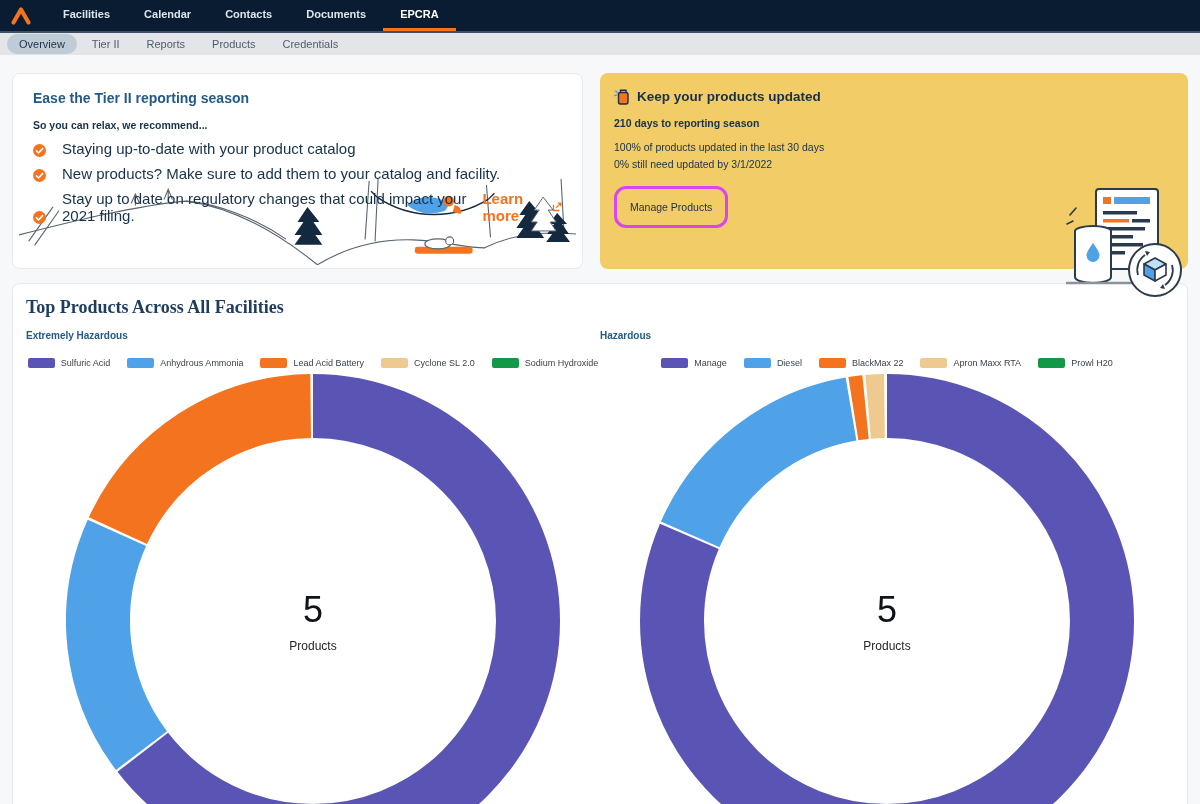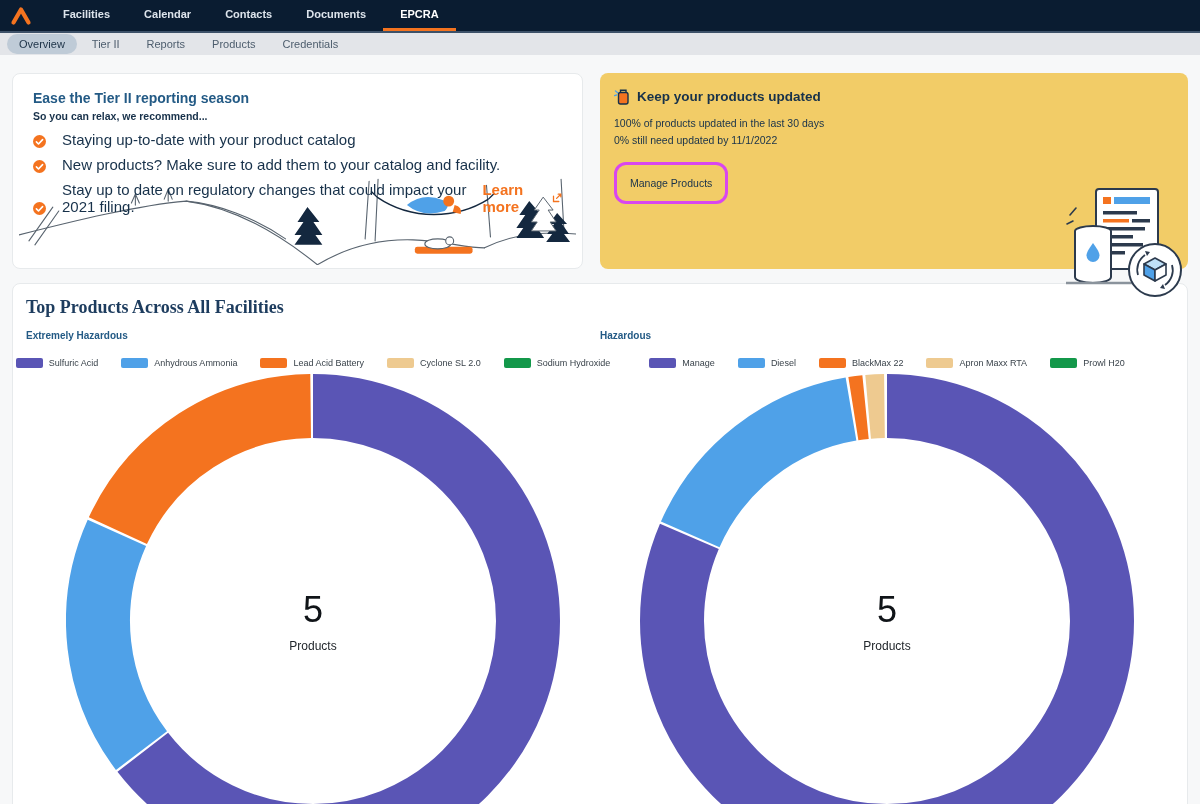--- a/index.html
+++ b/index.html
@@ -16,21 +16,21 @@
 
   
   .subnav{height:22px;background:#e3e5e9;display:flex;align-items:center;padding:0 7px;gap:3px}
   .subnav-item{font-size:11px;color:#4d5d6d;padding:4px 12px;border-radius:12px;cursor:pointer;white-space:nowrap}
   .subnav-item.active{background:#bfcbd7;color:#1c3247}
 
   
   .cards-row{display:flex;gap:17px;margin:18px 12px 0}
   .card{background:#fff;border:1px solid #e7eaec;border-radius:8px}
   .reporting-card{flex:0 0 571px;height:196px;position:relative;padding:16px 20px;overflow:hidden}
-  .reporting-title{font-size:14px;font-weight:700;color:#235a85;margin-bottom:4px}
+  .reporting-title{font-size:14px;font-weight:700;color:#235a85;margin-bottom:13px}
   .reporting-sub{font-size:10.5px;font-weight:700;margin-bottom:9px}
   .bullets{list-style:none}
   .bullets li{display:flex;align-items:flex-end;gap:16px;font-size:15px;margin-bottom:8px;position:relative;z-index:2}
   .bullets svg{flex:0 0 auto;display:block}
   .learn-more{color:#f4731f;font-weight:700;text-decoration:none;display:inline-flex;align-items:center;gap:3px;cursor:pointer}
   .camp-illo{position:absolute;left:6px;right:6px;bottom:3px;width:calc(100% - 12px);height:88px;pointer-events:none;z-index:1}
 
   .products-card{flex:1;height:196px;background:#f2cc67;border:none;position:relative;padding:15px 14px;z-index:3;border-radius:8px}
   .products-title-row{display:flex;align-items:center;gap:7px;margin-bottom:12px}
   .products-title{font-size:13.5px;font-weight:700;color:#17314a}
@@ -39,21 +39,21 @@
   .manage-btn{margin-top:11px;background:transparent;border:3px solid #d946ef;border-radius:12px;padding:12px 13px;
               font-size:10.5px;color:#17314a;font-family:Liberation Sans, sans-serif;cursor:pointer}
   .products-illo{position:absolute;right:2px;bottom:-28px;width:120px;height:116px;pointer-events:none}
 
   
   .chart-card{margin:14px 12px 0;padding:13px 13px;height:650px;position:relative;z-index:1}
   .chart-title{font-family:"Liberation Serif",serif;font-size:18px;font-weight:700;color:#1d3c5e;margin-bottom:12px}
   .charts-row{display:flex}
   .chart-col{flex:1 1 50%;min-width:0}
   .chart-subtitle{font-size:10px;font-weight:700;color:#235a85;margin-bottom:17px}
-  .legend{display:flex;justify-content:center;gap:23px;margin-bottom:6px;flex-wrap:nowrap}
+  .legend{display:flex;justify-content:center;gap:17px;margin-bottom:6px;flex-wrap:nowrap}
   .legend-item{display:flex;align-items:center;gap:6px;font-size:9px;color:#3a434b;cursor:pointer;white-space:nowrap}
   .legend-swatch{width:27px;height:10px;border-radius:2px;display:inline-block}
   .donut-wrap{position:relative;width:494px;height:494px;margin:0 auto}
   .donut-svg{width:494px;height:494px;display:block}
   .donut-center{position:absolute;inset:0;display:flex;flex-direction:column;align-items:center;justify-content:center;gap:8px;pointer-events:none}
   .donut-value{font-size:36px;color:#101418}
   .donut-label{font-size:12px;color:#21262b}
 </style>
 </head>
 <body>
@@ -154,22 +154,23 @@
 
   <section class="card products-card">
     <div class="products-title-row">
       <svg width="16" height="17" viewBox="0 0 16 17">
         <path d="M1.5 3 l2.5 2 M2.5 7 l-2 .6" stroke="#4fa1e8" stroke-width="1.4" stroke-linecap="round"></path>
         <rect x="4.5" y="4.5" width="9.5" height="11.5" rx="2" fill="#f4731f" stroke="#17314a" stroke-width="1.4"></rect>
         <path d="M6.5 4.5 V2.3 h5.5 V4.5" fill="none" stroke="#17314a" stroke-width="1.4"></path>
       </svg>
       <h2 class="products-title">Keep your products updated</h2>
     </div>
+    <p class="products-days">210 days to reporting season</p>
     <p class="products-line">100% of products updated in the last 30 days</p>
-    <p class="products-line">0% still need updated by 11/1/2022</p>
+    <p class="products-line">0% still need updated by 3/1/2022</p>
     <button class="manage-btn">Manage Products</button>
 
     <svg class="products-illo" viewBox="0 0 120 116">
 
       <rect x="30" y="8" width="62" height="80" rx="3" fill="#fff" stroke="#2c3a4d" stroke-width="2"></rect>
       <rect x="37" y="16" width="8" height="7" fill="#f4731f"></rect>
       <rect x="48" y="16" width="36" height="7" fill="#4fa1e8"></rect>
       <rect x="37" y="30" width="34" height="3.5" fill="#2c3a4d"></rect>
       <rect x="37" y="38" width="26" height="3.5" fill="#f4731f"></rect>
       <rect x="66" y="38" width="18" height="3.5" fill="#2c3a4d"></rect>

